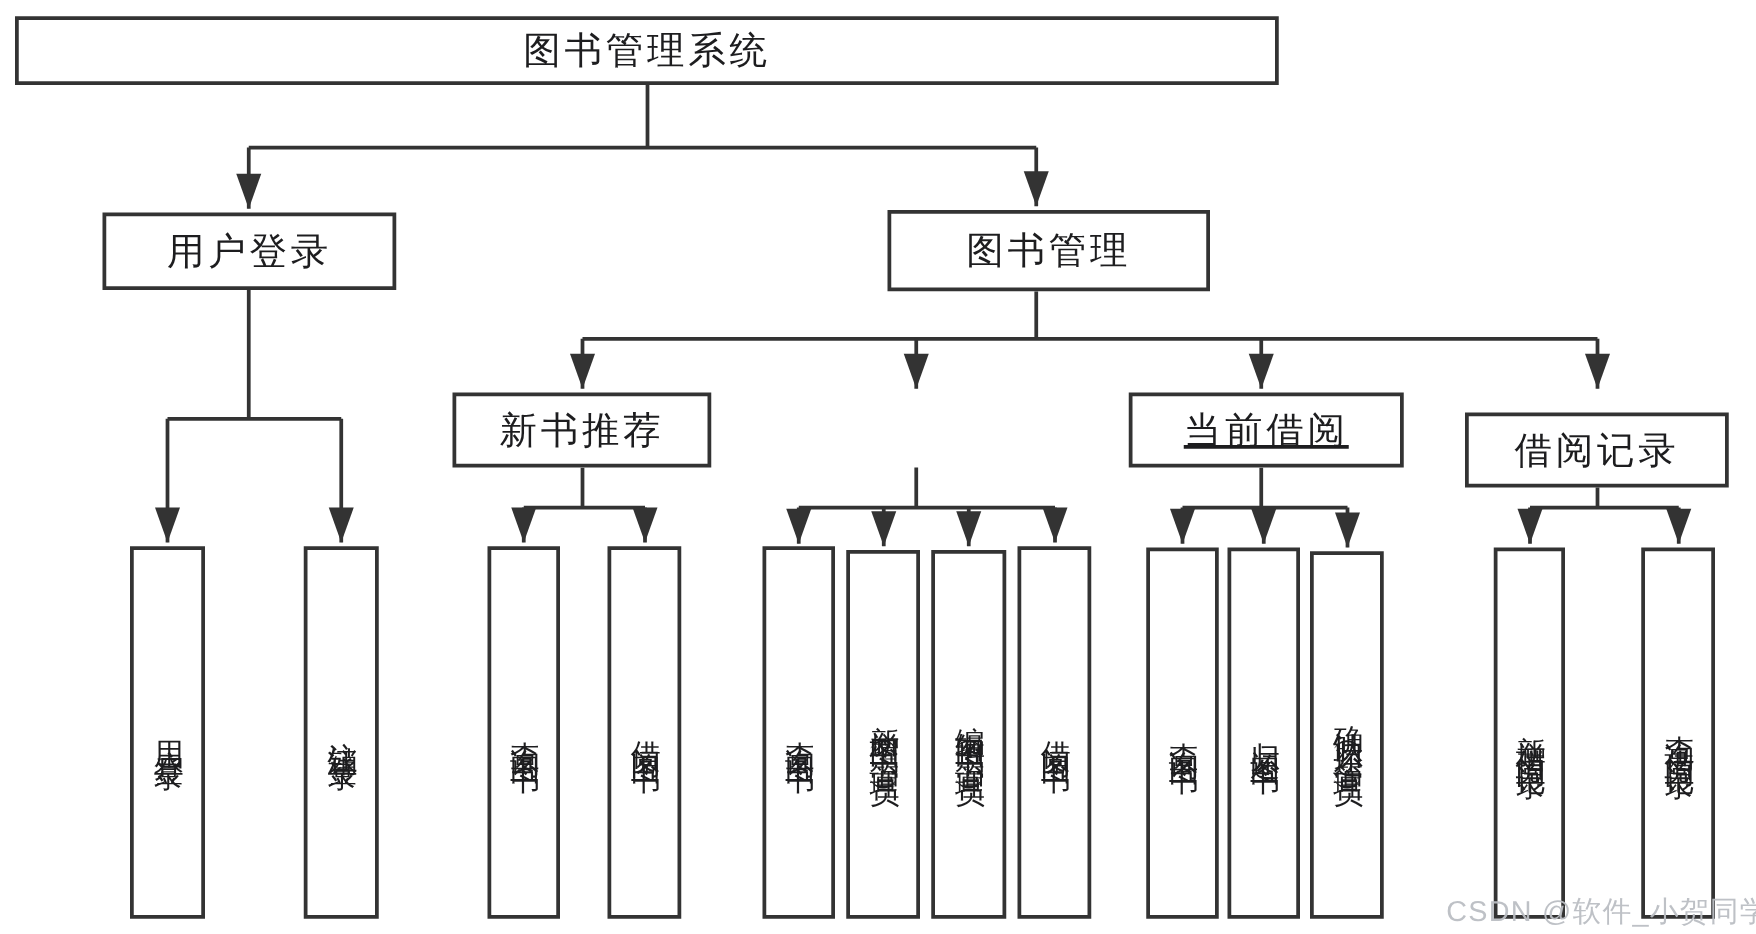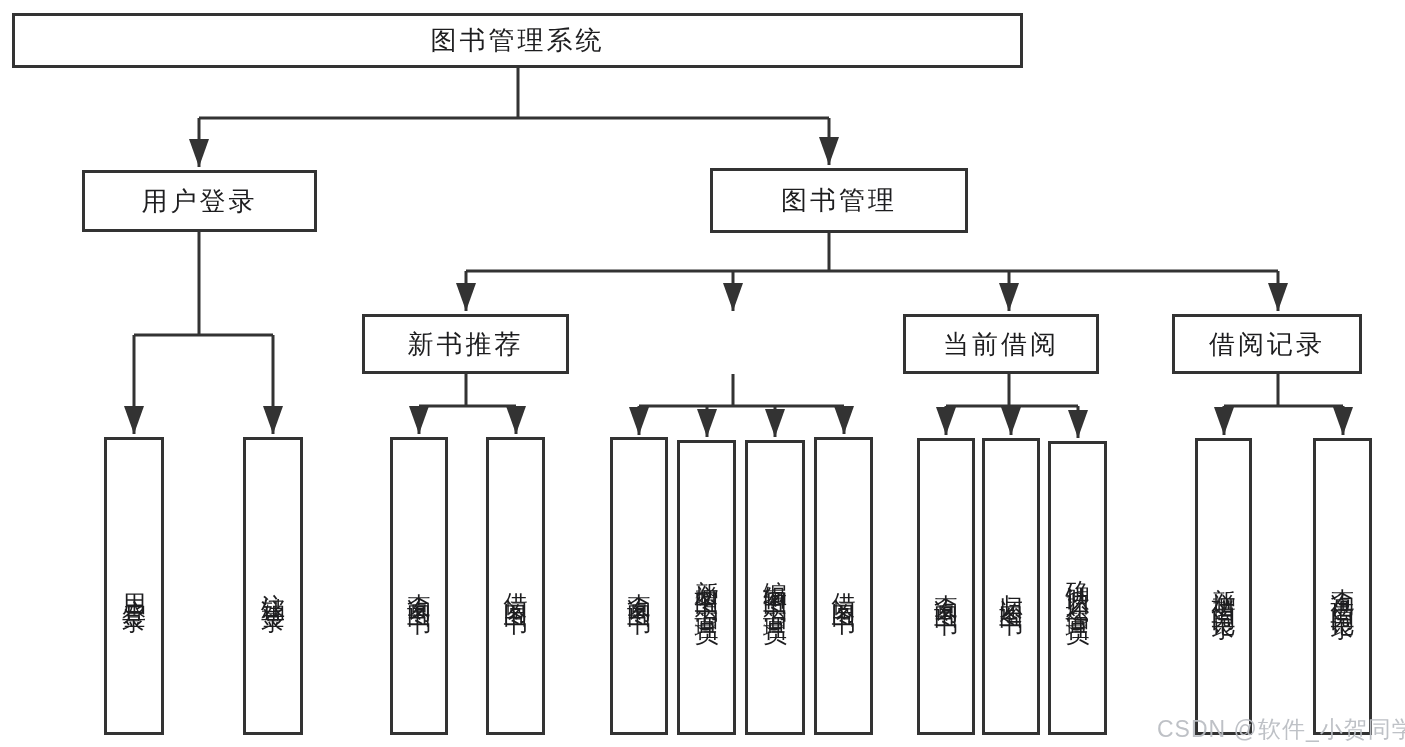--- a/index.html
+++ b/index.html
@@ -7,21 +7,21 @@
     position:relative; width:1405px; height:747px; background:#ffffff;
     font-family:"Liberation Sans", sans-serif; overflow:hidden;
   }
   .wires { position:absolute; left:0; top:0; z-index:0; }
   .node {
     position:absolute; box-sizing:border-box; background:#ffffff;
     border:3px solid #333333; color:#1d1d1f; z-index:1;
     display:flex; align-items:center; justify-content:center;
     text-align:center;
   }
-  .h-node { font-size:26px; letter-spacing:3px; white-space:nowrap; }
+  .h-node { font-size:30px; letter-spacing:3px; white-space:nowrap; }
   .v-node .vtext {
     writing-mode:vertical-rl; text-orientation:mixed;
     font-size:24px; line-height:1; letter-spacing:6px;
   }
   .watermark {
     position:absolute; left:1157px; top:714px; z-index:5;
     font-size:23px; letter-spacing:1px; white-space:nowrap;
     color:rgba(186,190,195,0.95);
   }
 </style>
@@ -69,24 +69,24 @@
   <div class="node h-node" style="left:82px; top:170px; width:235px; height:62px;">
     <span>用户登录</span>
   </div>
   <div class="node h-node" style="left:710px; top:168px; width:258px; height:65px;">
     <span>图书管理</span>
   </div>
 
   <div class="node h-node" style="left:362px; top:314px; width:207px; height:60px;">
     <span>新书推荐</span>
   </div>
-  <div class="node h-node" style="left:903px; top:314px; width:196px; height:60px;">
+  <div class="node h-node" style="left:903px; top:314px; width:220px; height:60px;text-decoration:underline;">
     <span>当前借阅</span>
   </div>
-  <div class="node h-node" style="left:1172px; top:314px; width:190px; height:60px;">
+  <div class="node h-node" style="left:1172px; top:330px; width:211px; height:60px;">
     <span>借阅记录</span>
   </div>
 
   <div class="node v-node" style="left:104px; top:437px; width:60px; height:298px;">
     <span class="vtext">用户登录</span>
   </div>
   <div class="node v-node" style="left:243px; top:437px; width:60px; height:298px;">
     <span class="vtext">注销登录</span>
   </div>
 

